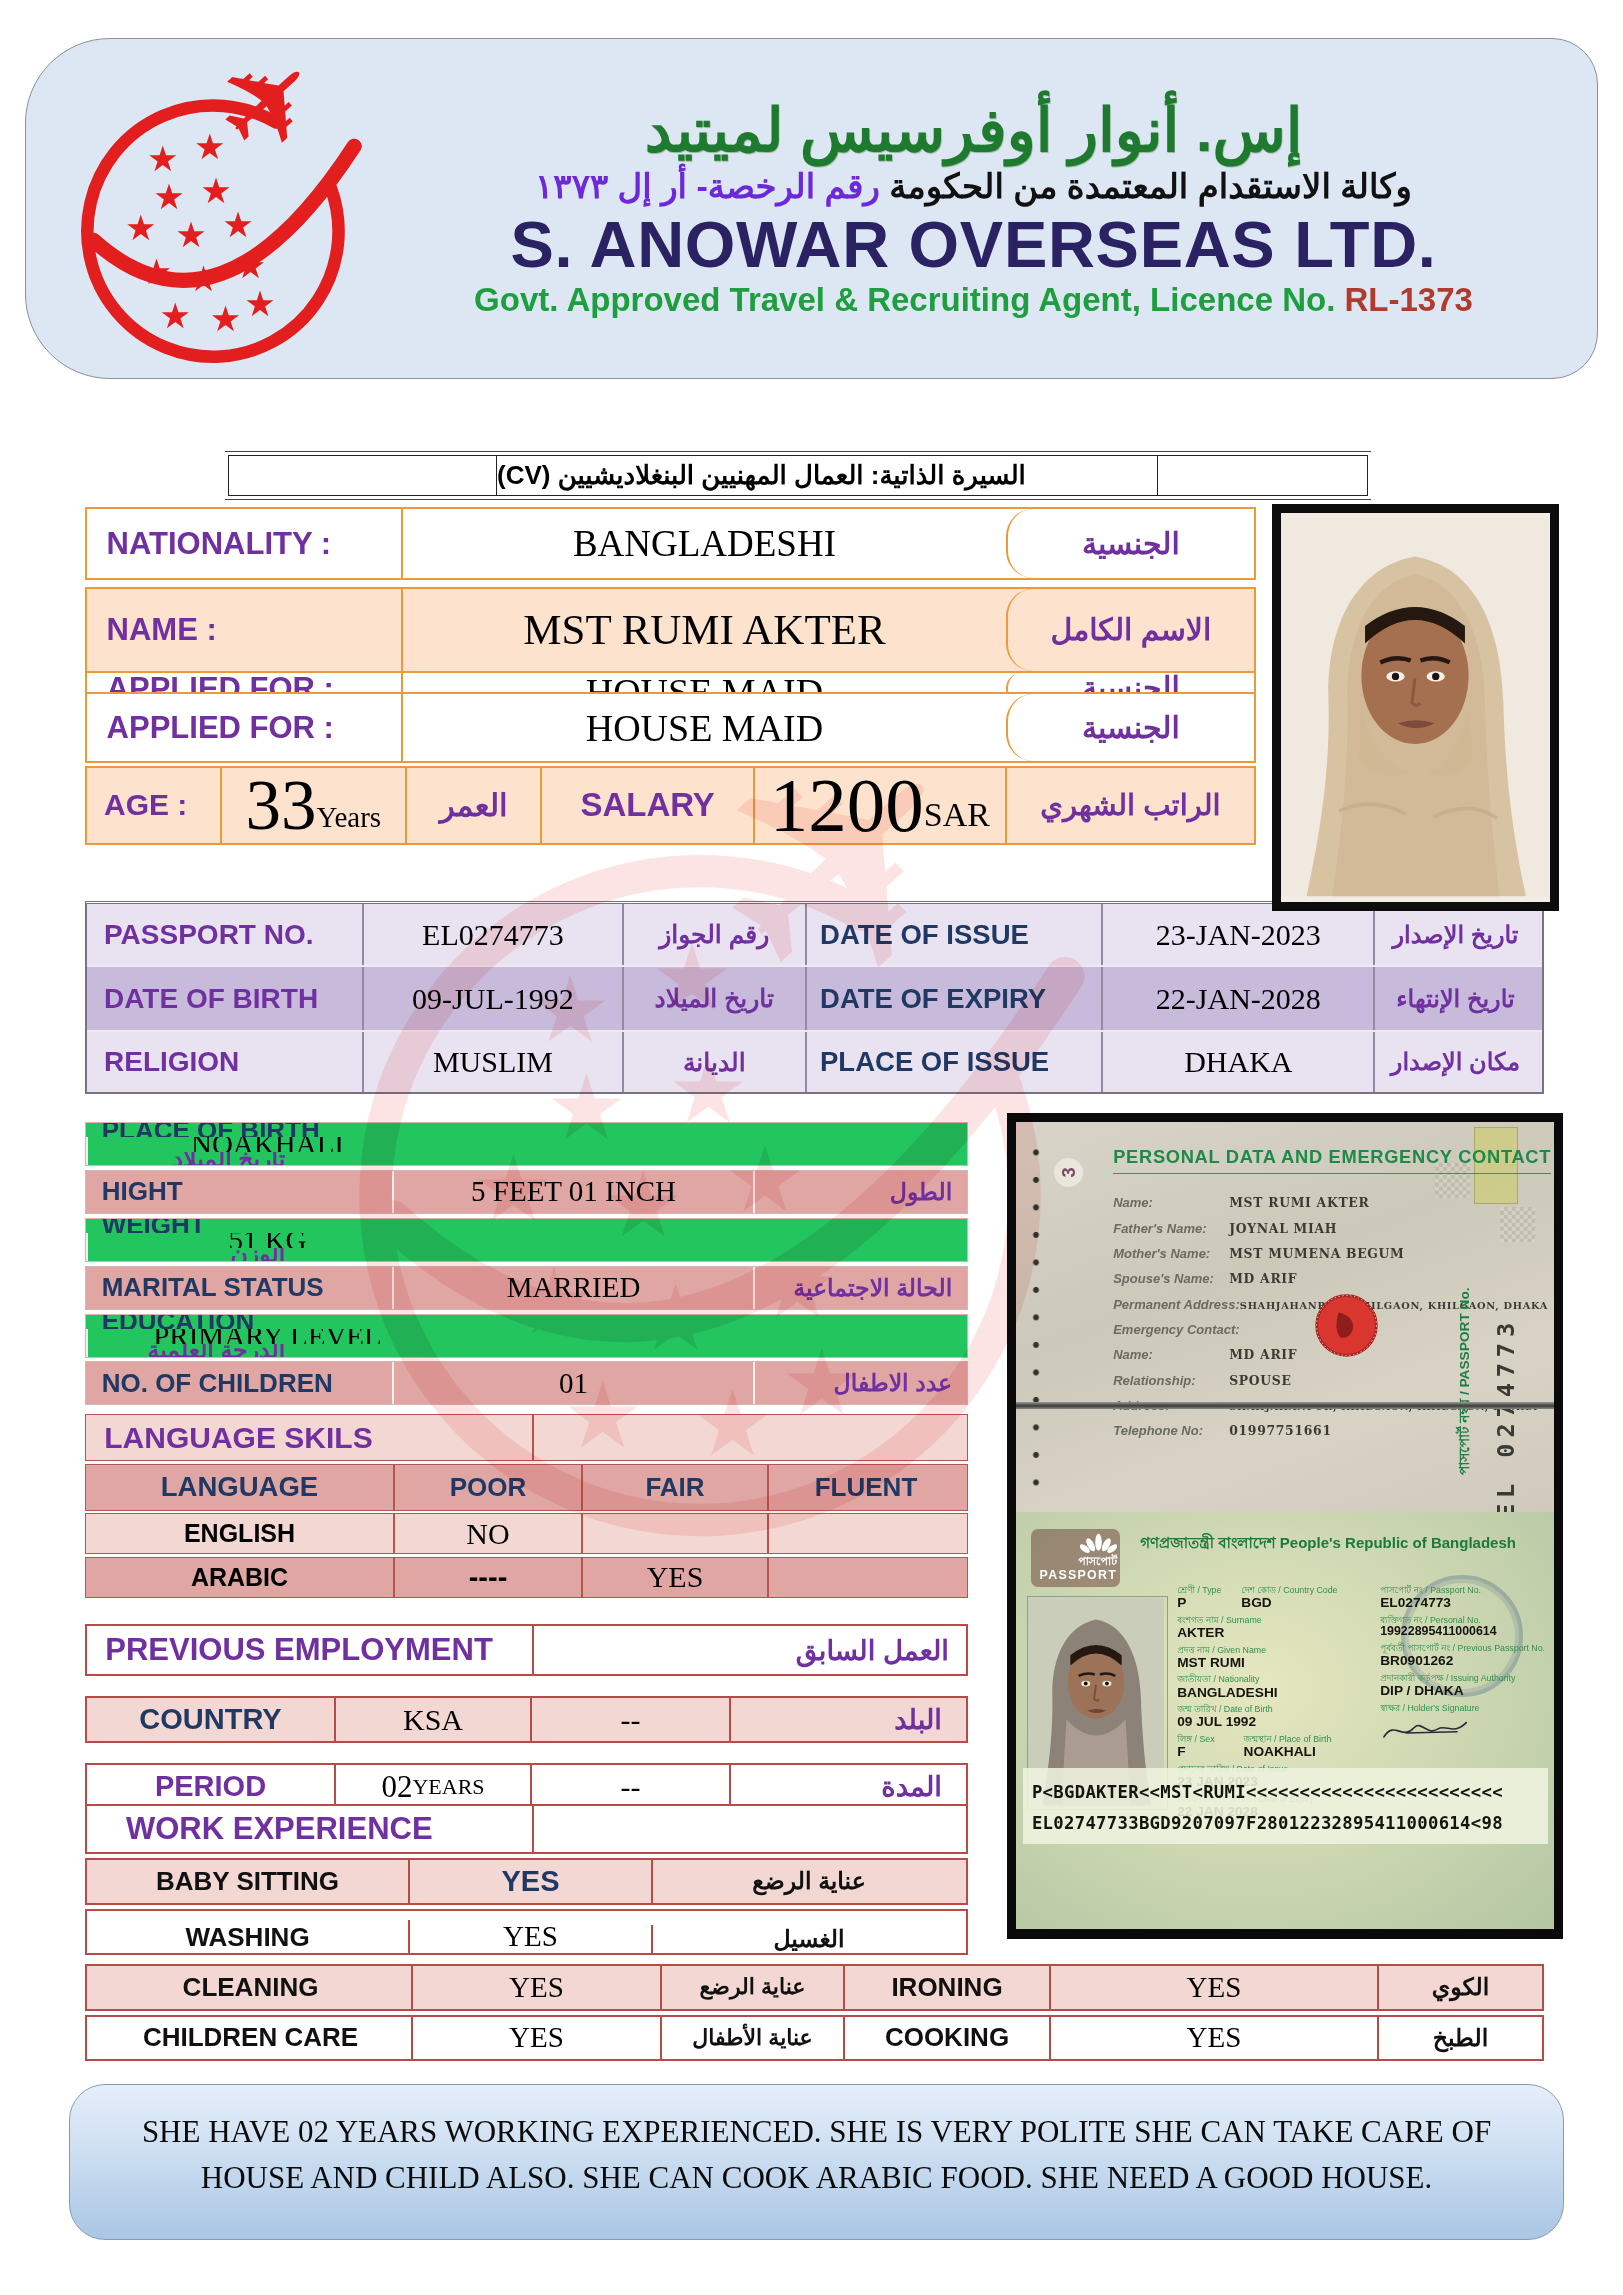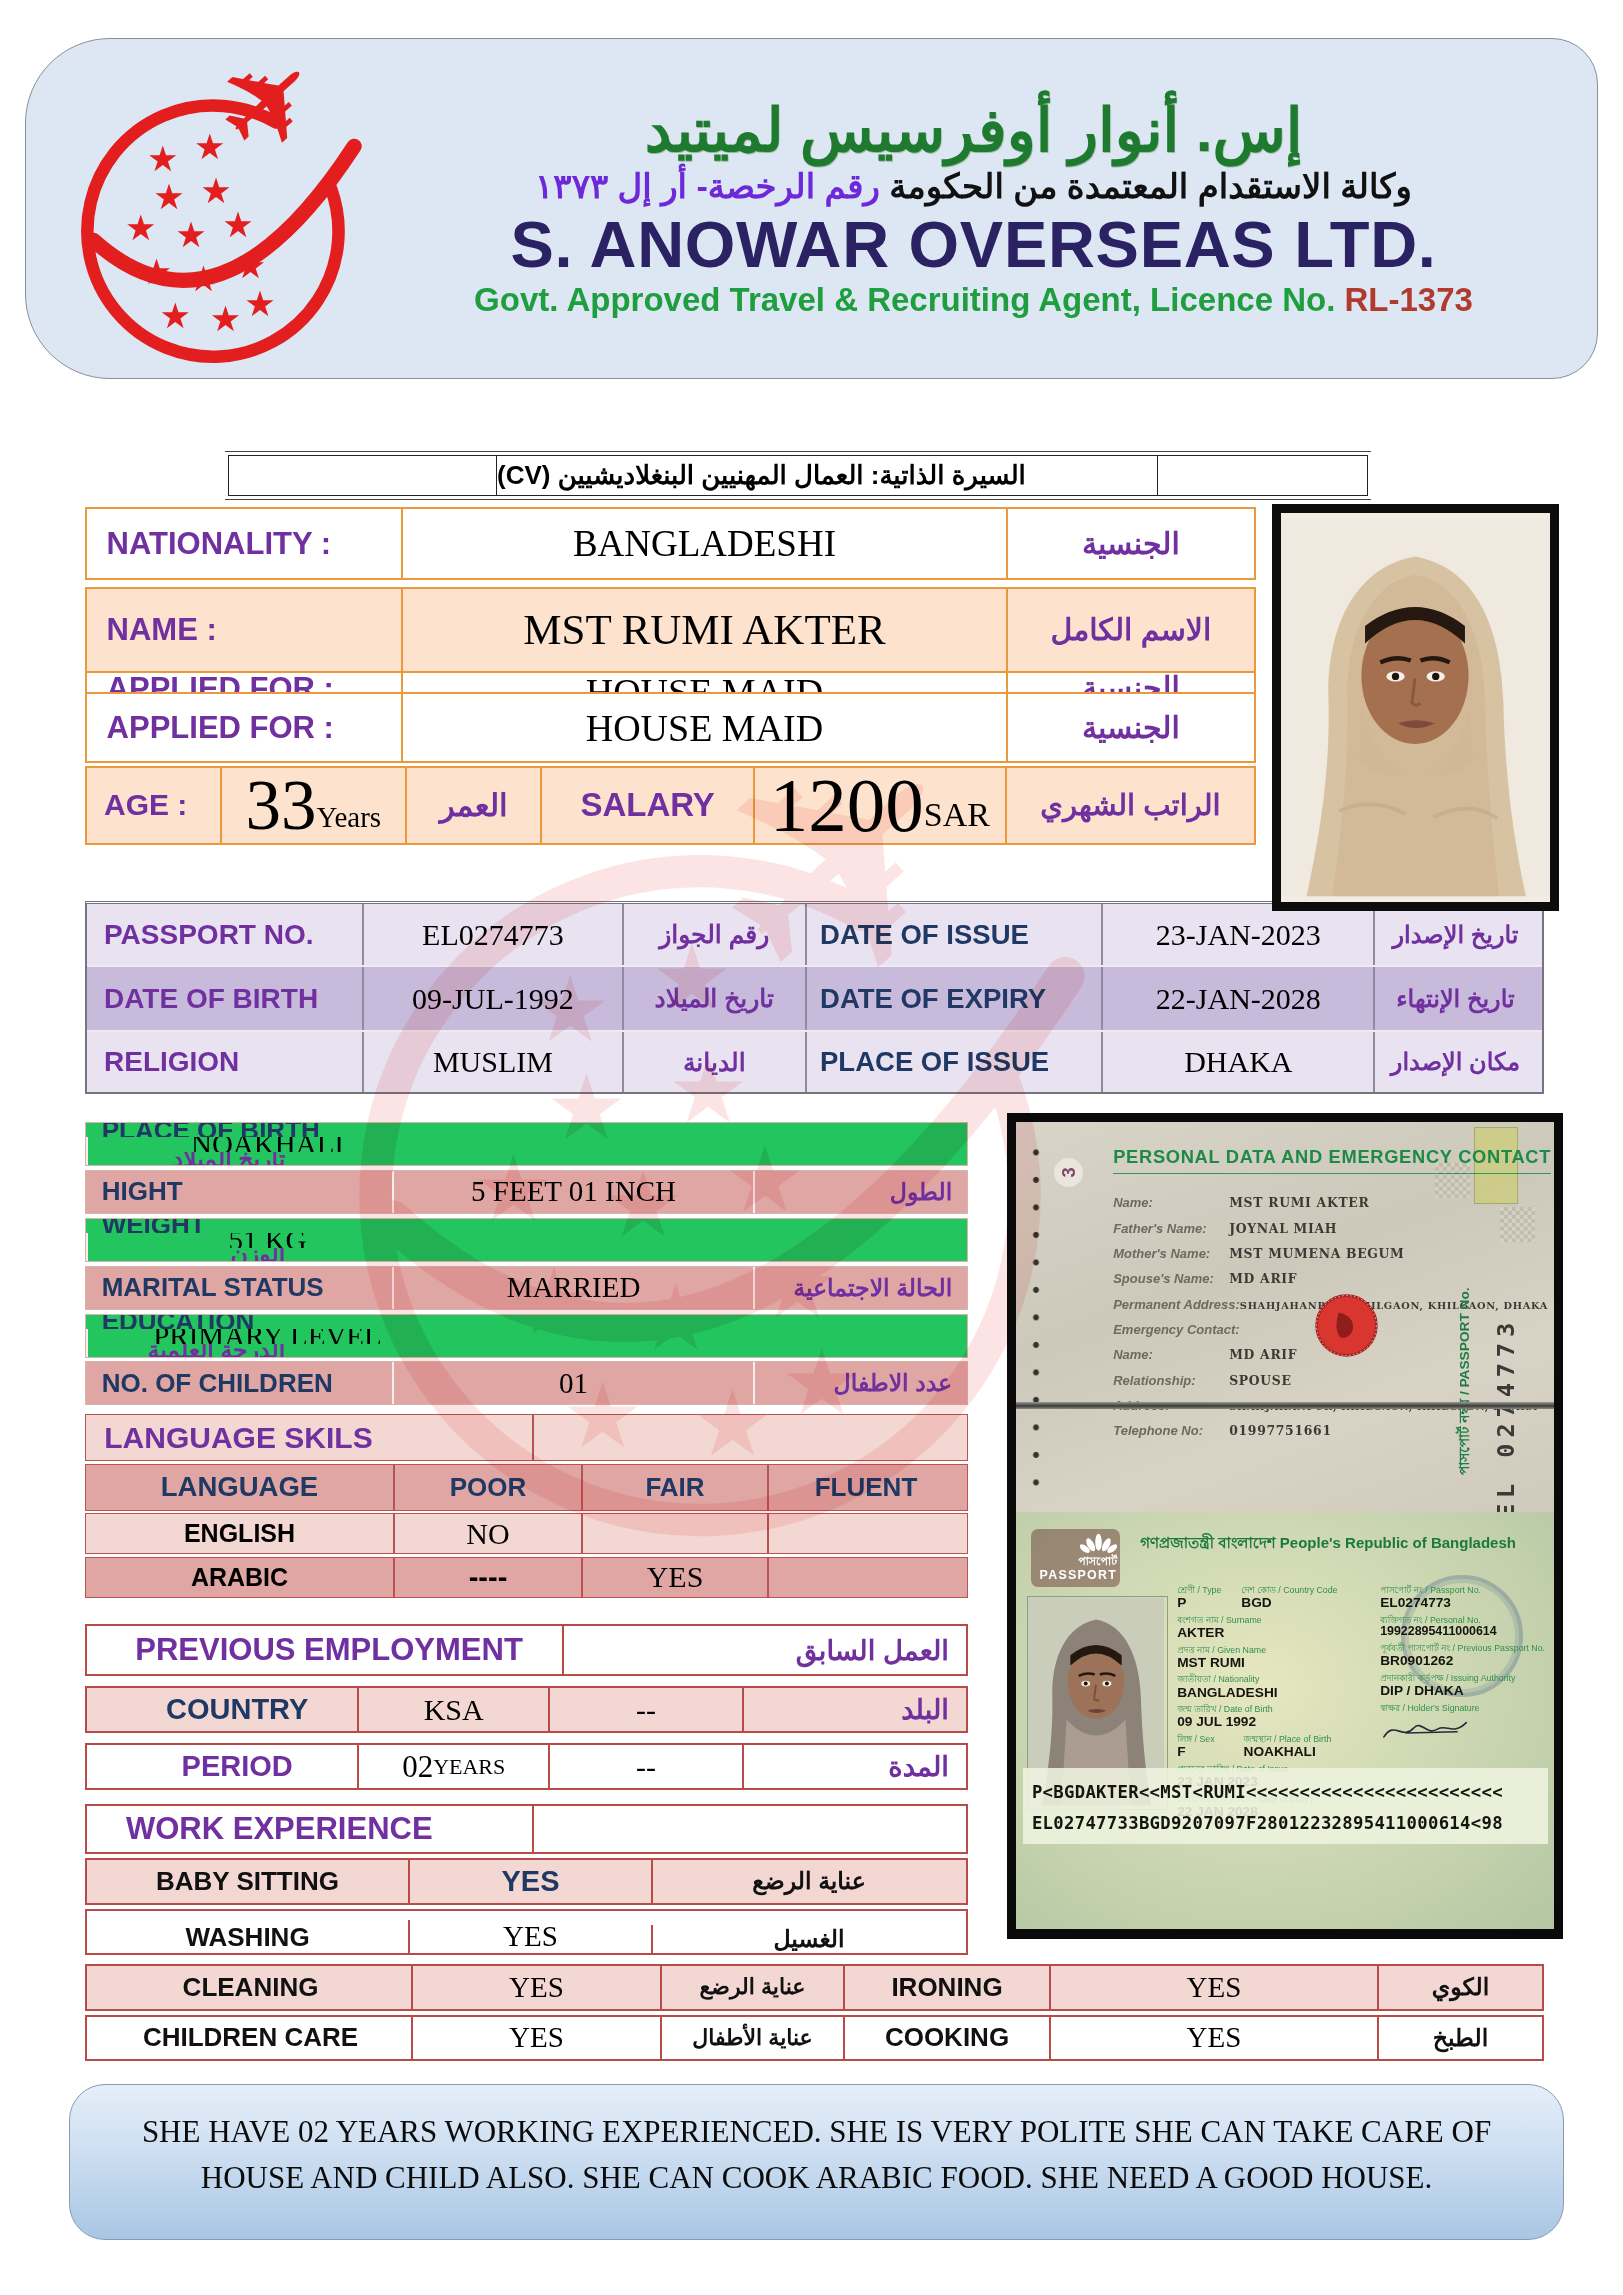--- a/index.html
+++ b/index.html
@@ -46,21 +46,21 @@
   .mi-r1{height:73px;margin-bottom:6.5px;justify-content:space-between;}
   .mi-r2{height:86px;}
   .mi-strip{height:19.6px;overflow:hidden;position:relative;background:#fff;border-left:2px solid #e89a3c;border-right:2px solid #e89a3c;box-sizing:border-box;}
   .strip-row{display:flex;align-items:flex-start;height:85px;}
   .strip-row .cell{align-items:flex-start;}
   .strip-row .cell + .cell{border-left:2px solid #e89a3c;}
   .mi-r3{height:71px;margin-bottom:2.6px;}
   .mi-r4{height:79px;}
   .mi-c-label{width:315px;padding-left:19.6px;font-size:31px;}
   .mi-c-value{width:606px;font-size:37px;}
-  .mi-c-ar{width:249px;font-size:30px;}
+  .mi-c-ar{width:249px;font-size:30px;border-radius:27px;}
   .big-num{font-size:71px;line-height:1;}
   .big-unit{font-size:29px;align-self:flex-end;padding-bottom:9.2px;}
   .sal-num{font-size:77px;line-height:1;}
 
   
   .photo-frame{left:1272px;top:504px;width:287px;height:407px;border:9.2px solid #0c0c0c;background:#f2ece4;z-index:3;}
 
   
   .pp-table{left:85px;top:901px;width:1459px;border:2px solid #75757f;border-top:3.9px double #75757f;z-index:2;}
   .pp-table .t-row{width:100%;}
@@ -97,21 +97,21 @@
   .lg-title{width:446px;padding-left:18.3px;font-size:30px;}
   .lg-rest{flex:1;}
   .lg-c1{width:307px;font-size:27.5px;}
   .lg-c2{width:188px;font-size:26px;}
   .lg-c3{width:186px;font-size:26px;}
   .lg-c4{width:196px;font-size:26px;}
   .lg-val{font-size:30px;}
 
   
   .prevemp{left:85px;top:1624px;width:883px;z-index:2;}
-  .pe-row{display:flex;margin-bottom:10px;border:2px solid #b84a48;box-sizing:border-box;background:#fff;padding-left:30px;}
+  .pe-row{display:flex;margin-bottom:20px;border:2px solid #b84a48;box-sizing:border-box;background:#fff;}
   .pe-row .cell + .cell{border-left:2px solid #b84a48;}
   .pe-head{height:52px;}
   .pe-head-title{width:445px;padding-left:18.3px;font-size:31px;}
   .pe-head-ar{flex:1;justify-content:flex-end;padding-right:17px;font-size:27.5px;}
   .pe-data{height:47px;}
   .pe-pink{background:#f3d7d2;}
   .pe-c1{width:247px;font-size:29px;}
   .pe-c2{width:196px;font-size:30px;}
   .pe-c3{width:199px;font-size:30px;}
   .pe-c4{width:230px;justify-content:flex-end;padding-right:17px;font-size:27.5px;}

